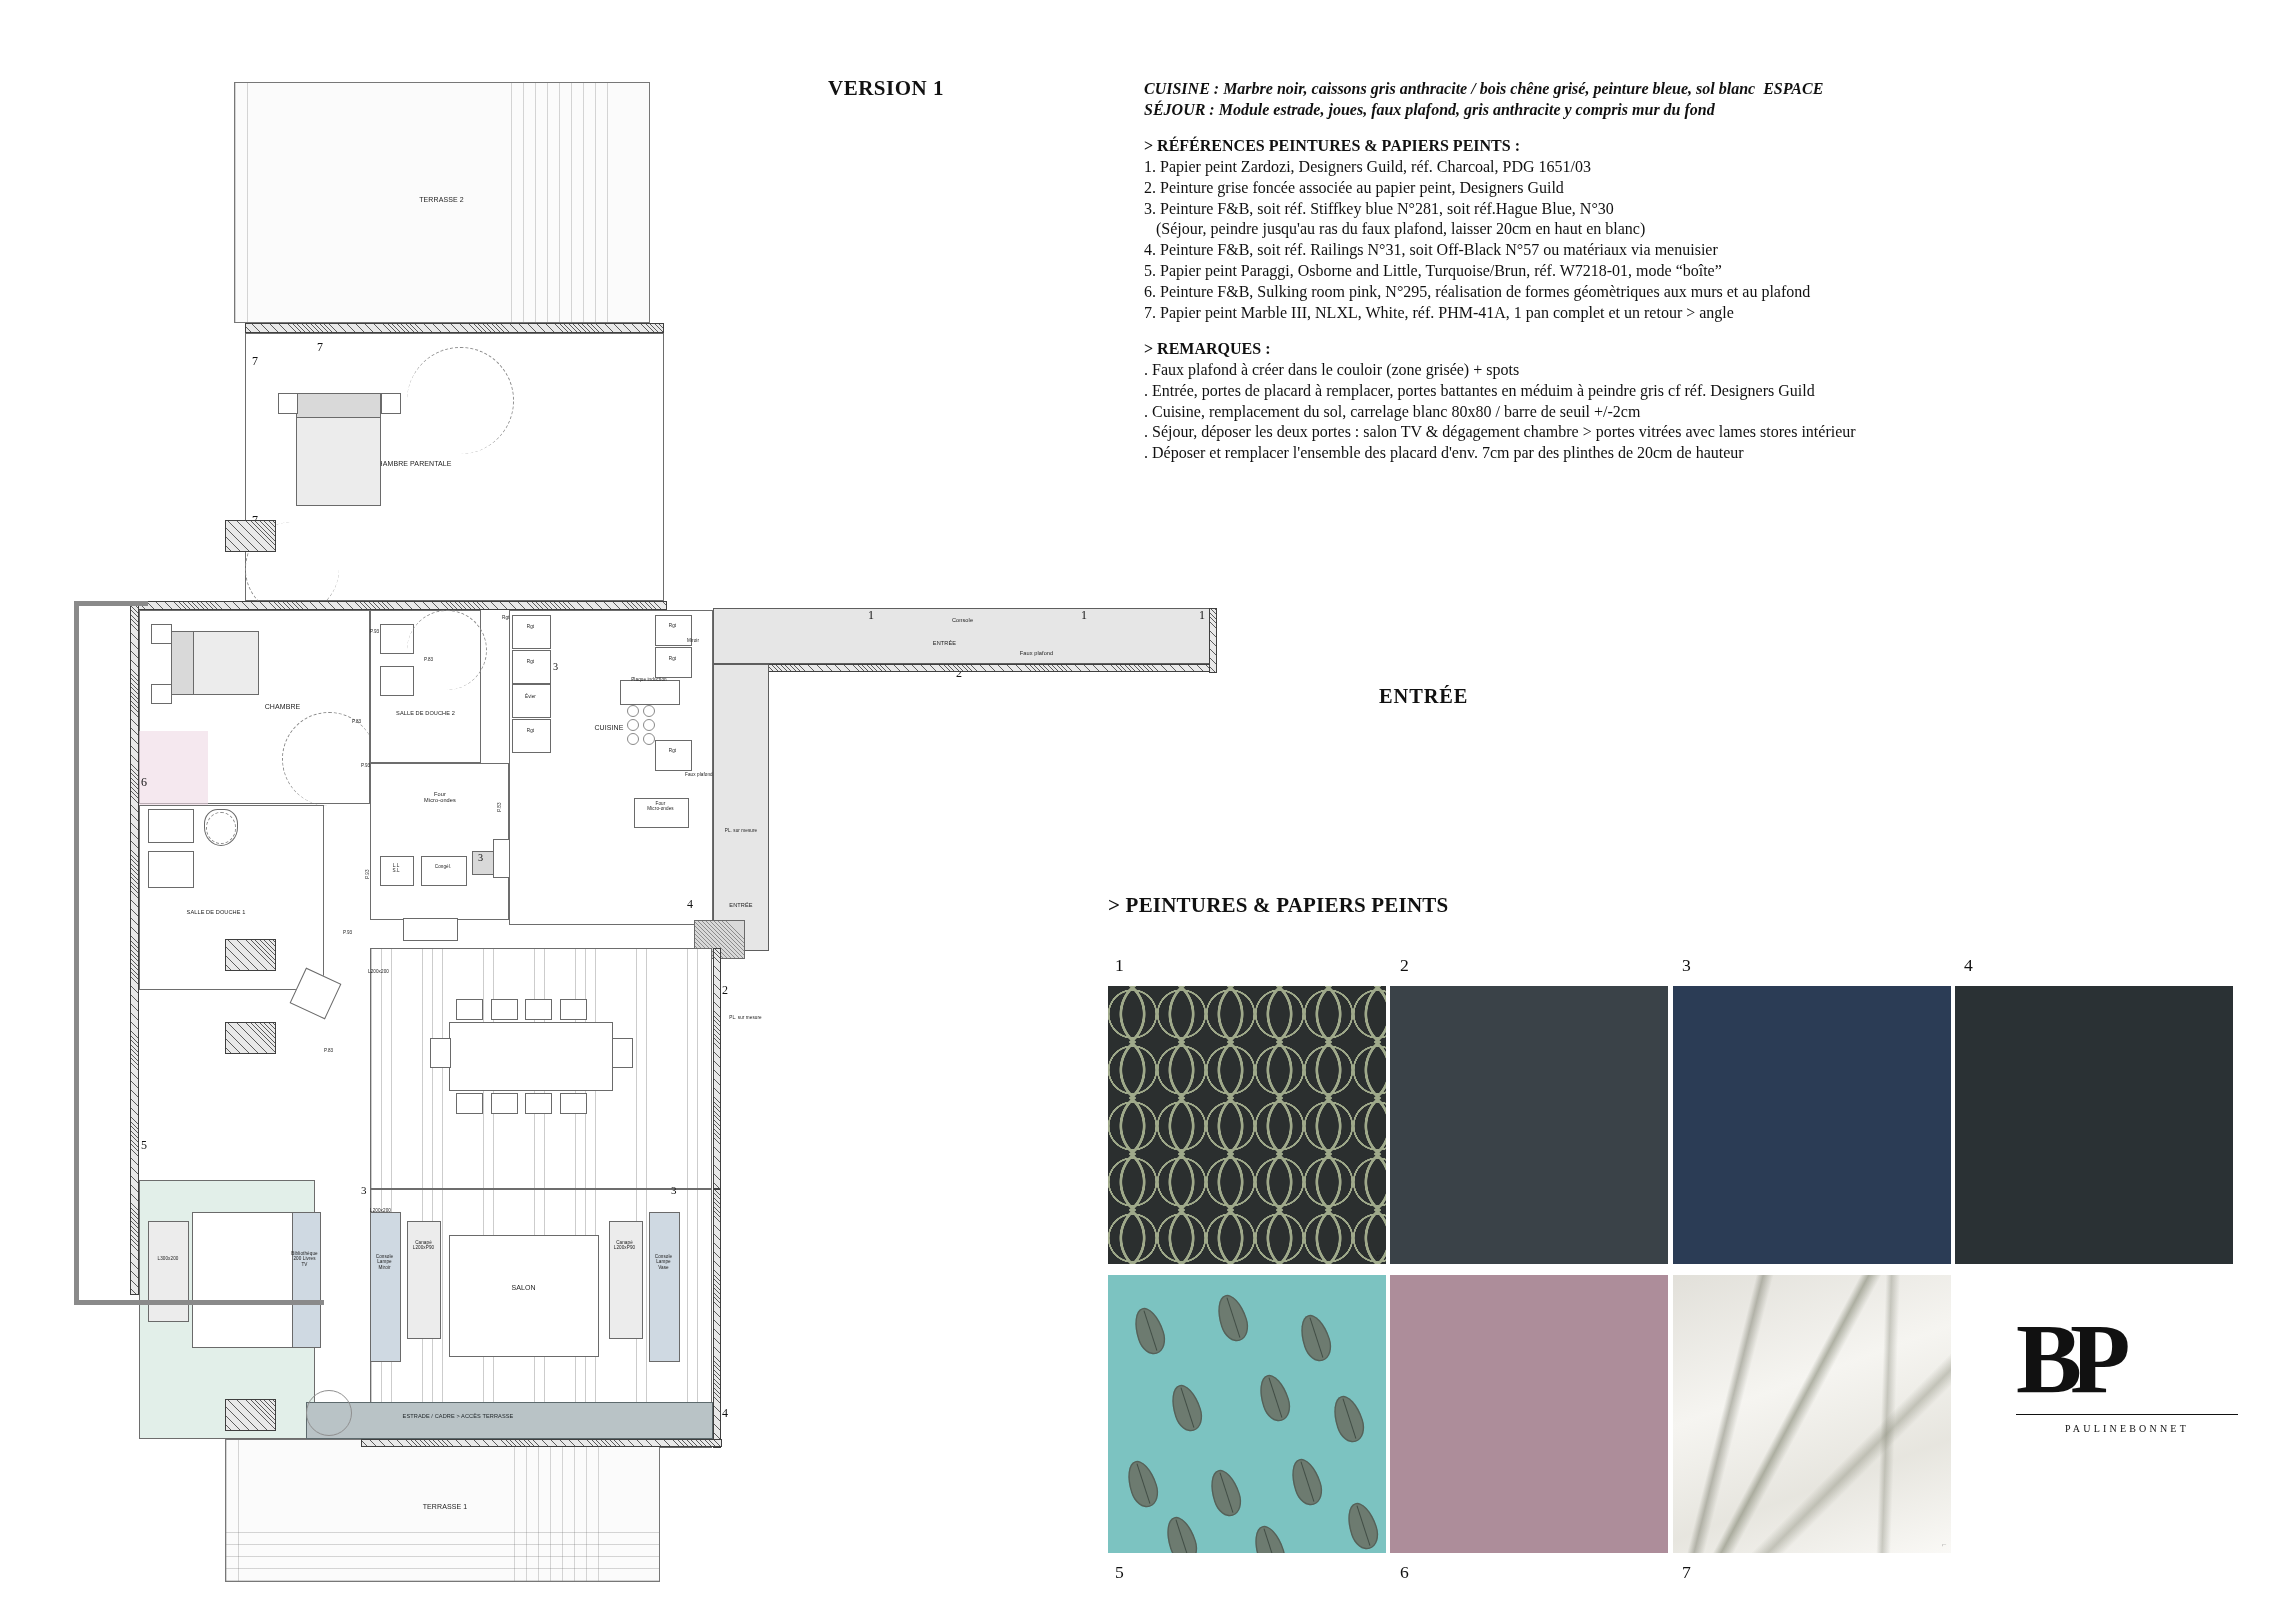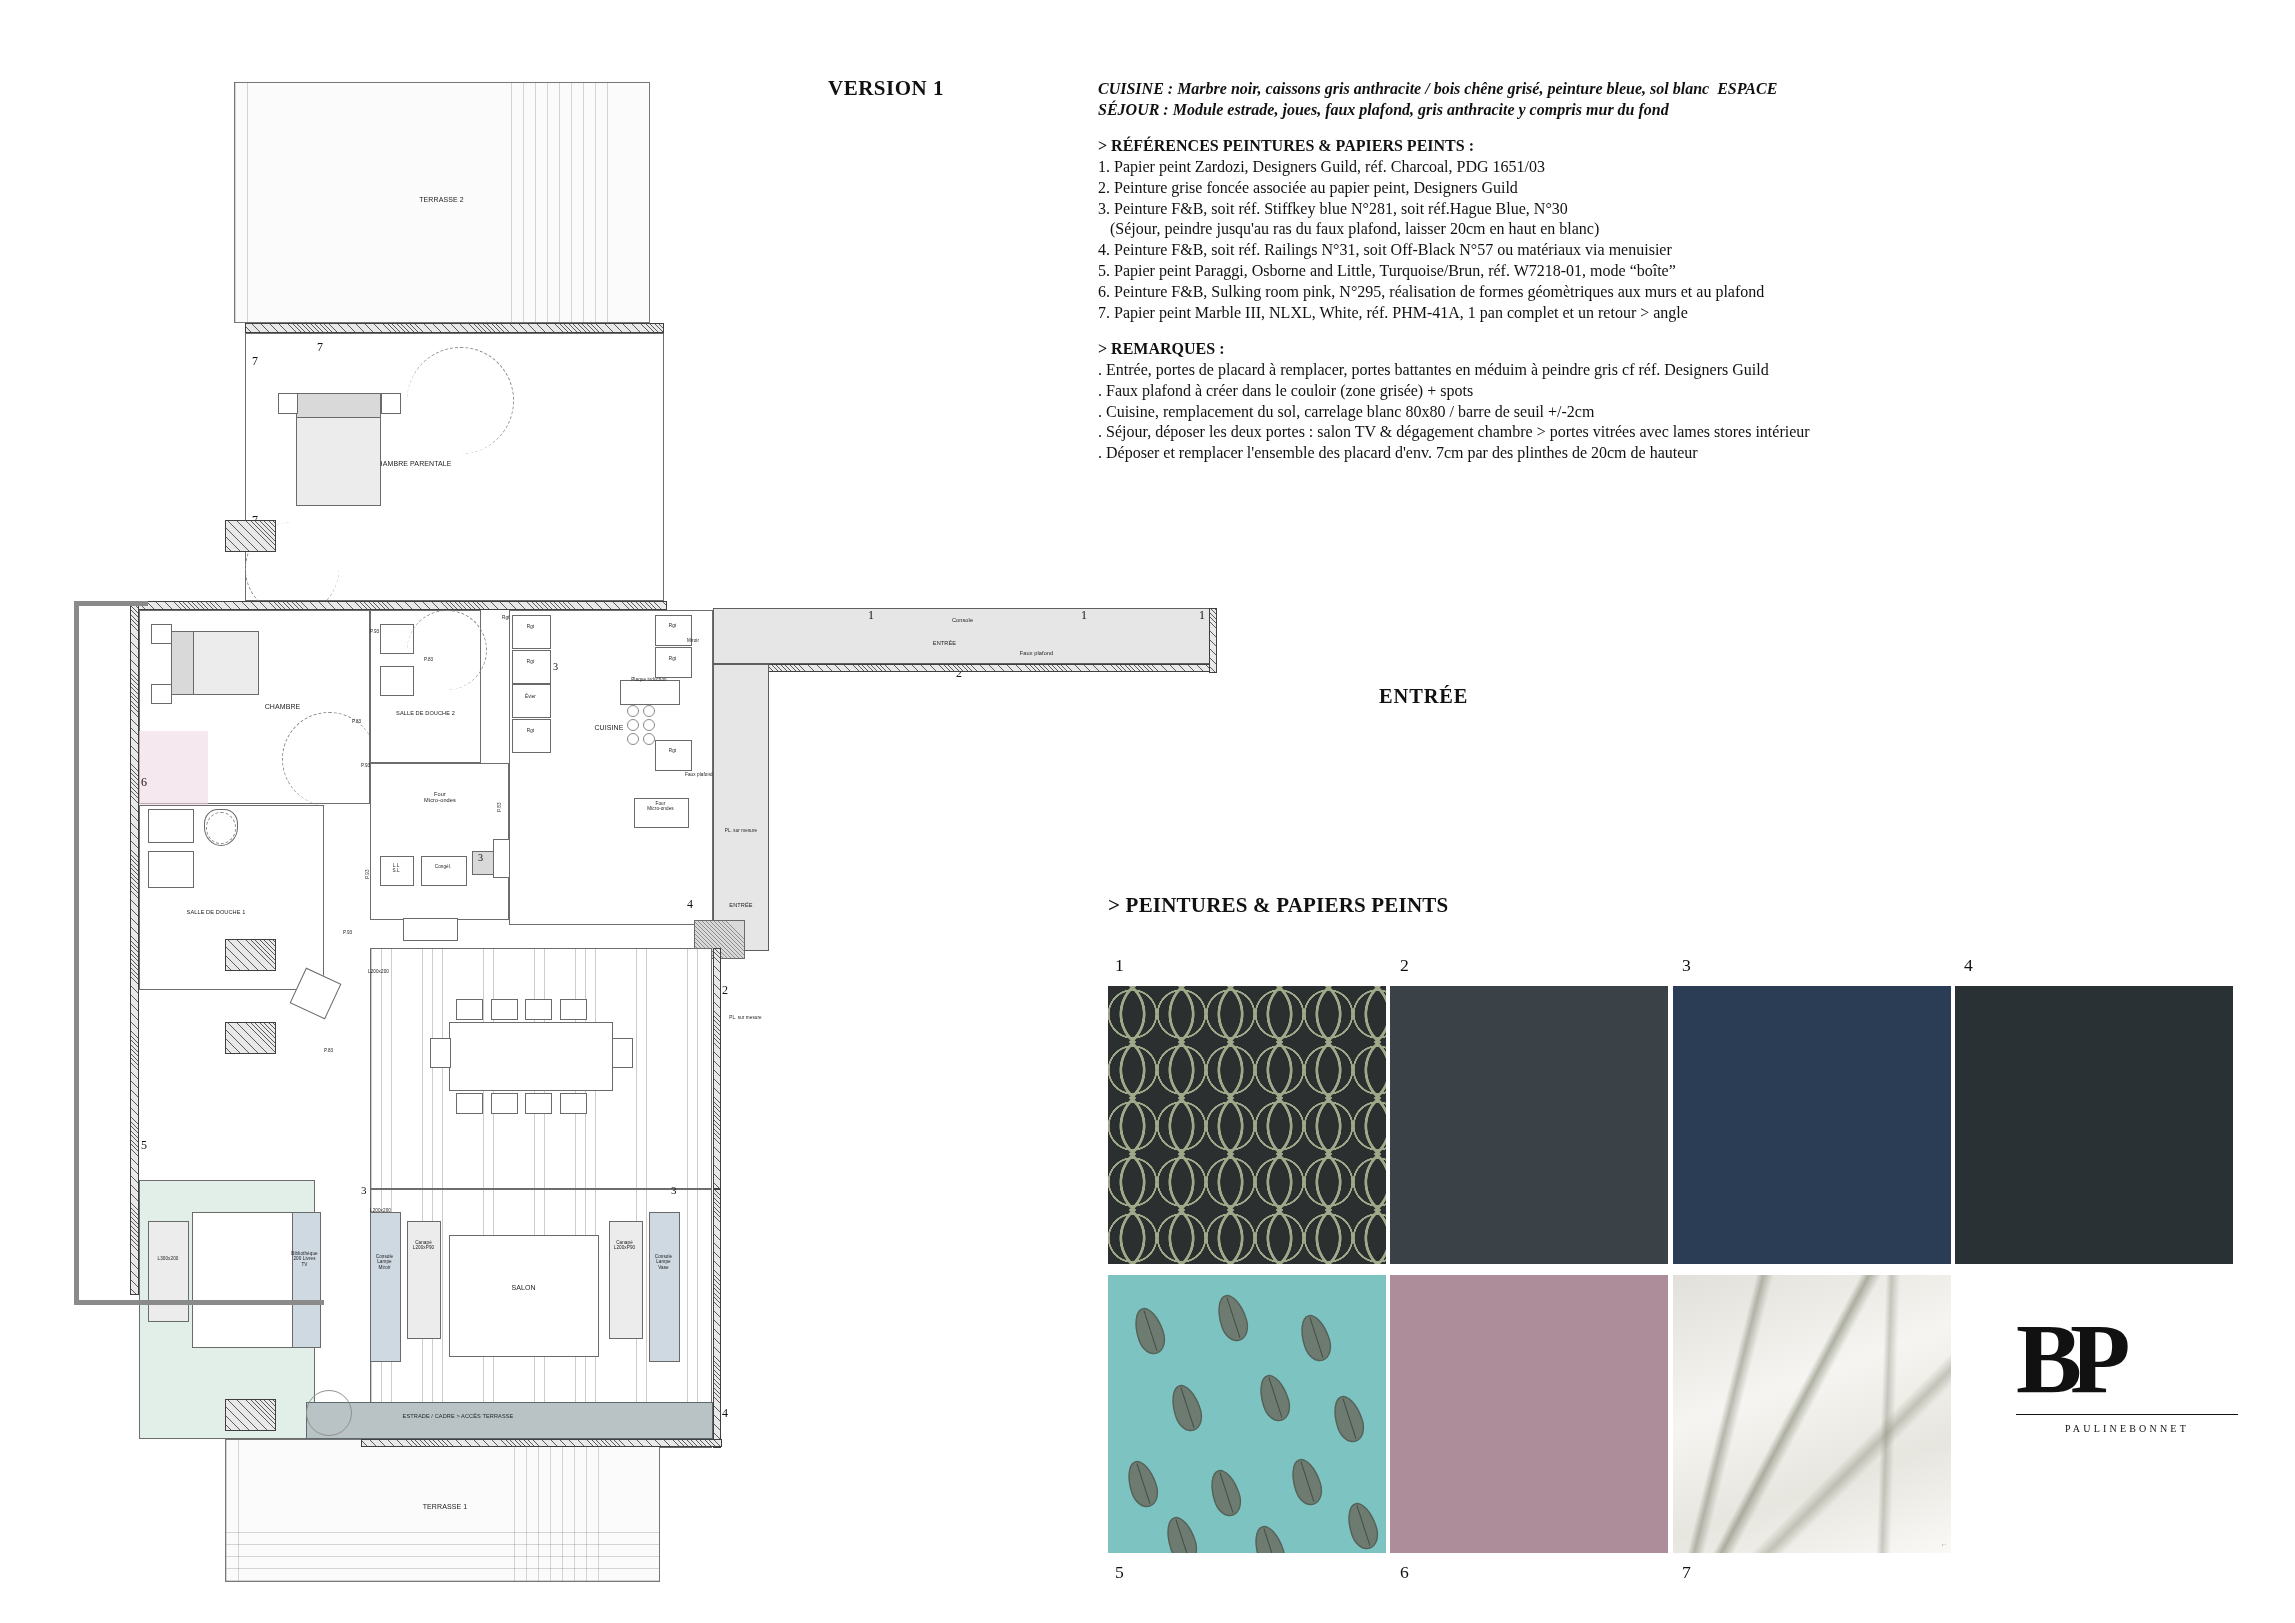--- a/index.html
+++ b/index.html
@@ -12,21 +12,21 @@
     overflow:hidden;
   }
   .abs{position:absolute;}
 
   
   #version-title{
     left:828px;top:76px;
     font-size:21px;font-weight:bold;letter-spacing:0.5px;
   }
   #spec-block{
-    left:1098px;top:79px;width:1120px;
+    left:1144px;top:79px;width:1120px;
     font-size:16px;line-height:1.30;
   }
   #spec-block .bolditalic{font-weight:bold;font-style:italic;}
   #spec-block .head{font-weight:bold;font-size:16px;}
   #spec-block .sec{margin-top:15.7px;}
   #spec-block .line{white-space:pre-wrap;}
 
   #entree-label{
     left:1379px;top:685px;
     font-size:20.4px;font-weight:bold;letter-spacing:0.9px;
@@ -148,22 +148,22 @@
   <div class="line">1. Papier peint Zardozi, Designers Guild, réf. Charcoal, PDG 1651/03</div>
   <div class="line">2. Peinture grise foncée associée au papier peint, Designers Guild</div>
   <div class="line">3. Peinture F&amp;B, soit réf. Stiffkey blue N°281, soit réf.Hague Blue, N°30</div>
   <div class="line">   (Séjour, peindre jusqu'au ras du faux plafond, laisser 20cm en haut en blanc)</div>
   <div class="line">4. Peinture F&amp;B, soit réf. Railings N°31, soit Off-Black N°57 ou matériaux via menuisier</div>
   <div class="line">5. Papier peint Paraggi, Osborne and Little, Turquoise/Brun, réf. W7218-01, mode “boîte”</div>
   <div class="line">6. Peinture F&amp;B, Sulking room pink, N°295, réalisation de formes géomètriques aux murs et au plafond</div>
   <div class="line">7. Papier peint Marble III, NLXL, White, réf. PHM-41A, 1 pan complet et un retour &gt; angle</div>
 
   <div class="sec head">&gt; REMARQUES :</div>
+  <div class="line">. Faux plafond à créer dans le couloir (zone grisée) + spots</div>
   <div class="line">. Entrée, portes de placard à remplacer, portes battantes en méduim à peindre gris cf réf. Designers Guild</div>
-  <div class="line">. Faux plafond à créer dans le couloir (zone grisée) + spots</div>
   <div class="line">. Cuisine, remplacement du sol, carrelage blanc 80x80 / barre de seuil +/-2cm</div>
   <div class="line">. Séjour, déposer les deux portes : salon TV &amp; dégagement chambre &gt; portes vitrées avec lames stores intérieur</div>
   <div class="line">. Déposer et remplacer l'ensemble des placard d'env. 7cm par des plinthes de 20cm de hauteur</div>
 </div>
 
 <div class="abs" id="entree-label">ENTRÉE</div>
 
 <div class="abs" id="palette-title">&gt; PEINTURES &amp; PAPIERS PEINTS</div>
 
 <div class="sw-num" style="left:1115px;top:955px;">1</div>

